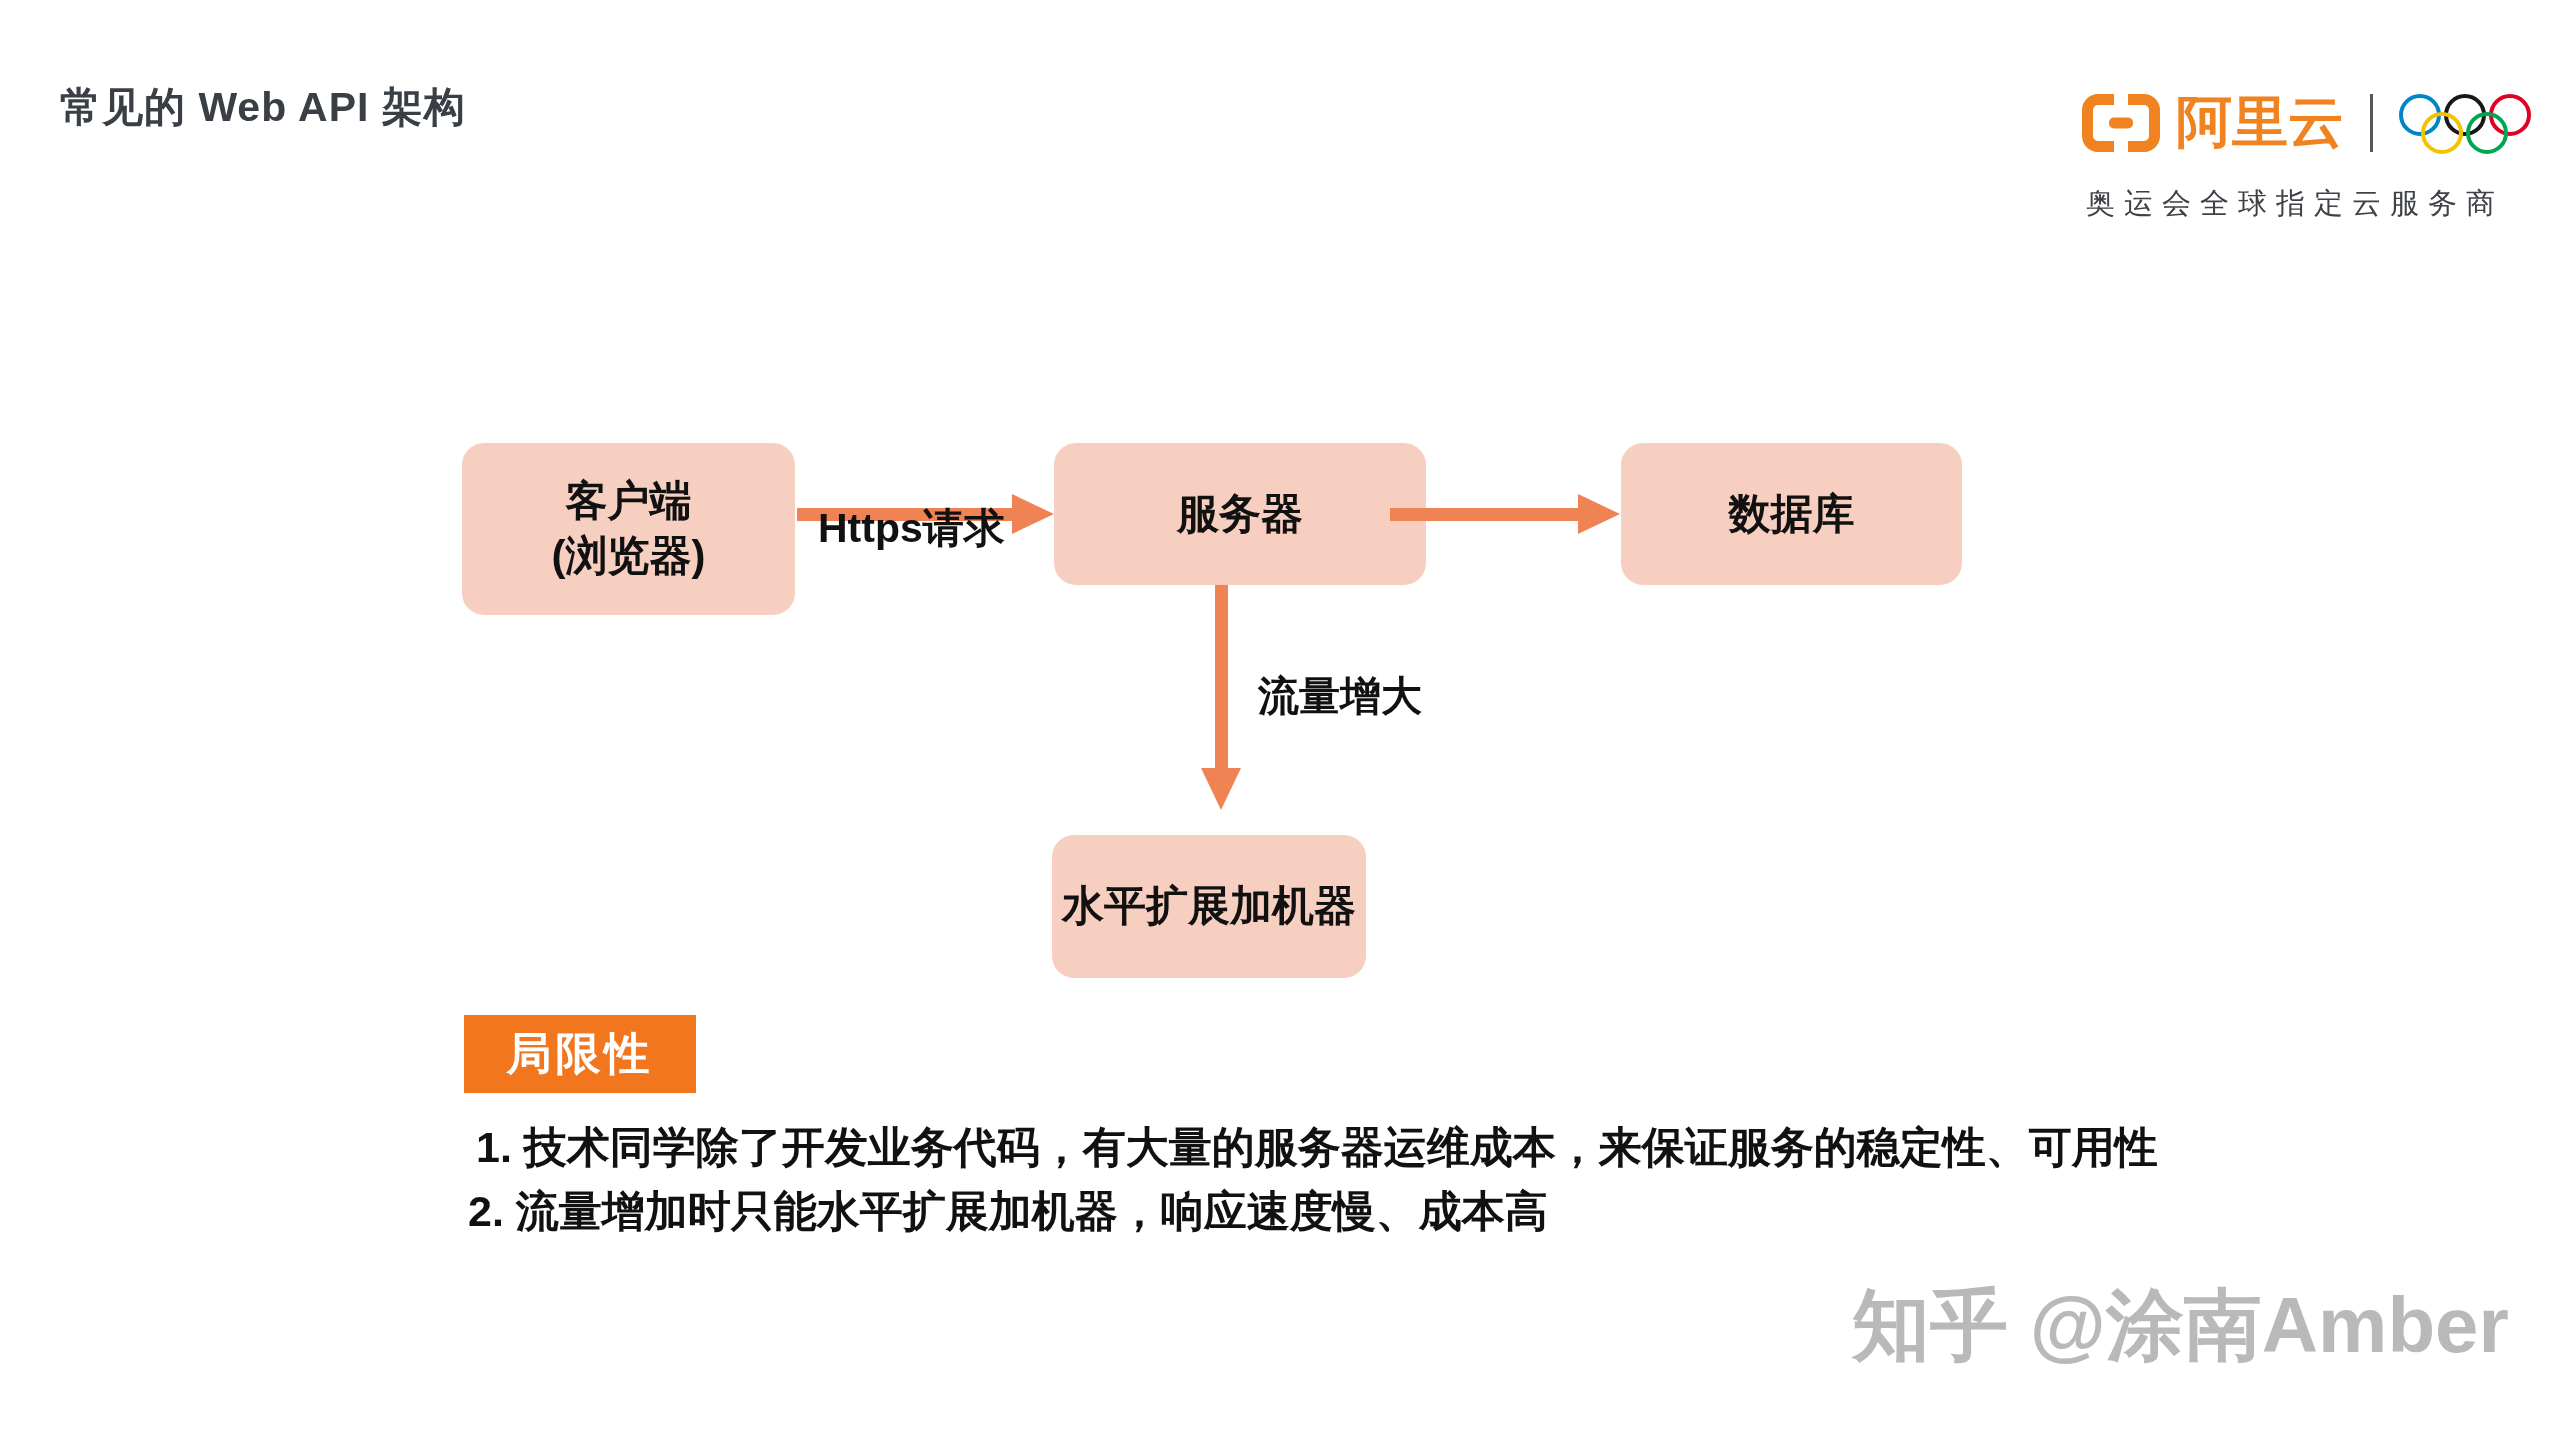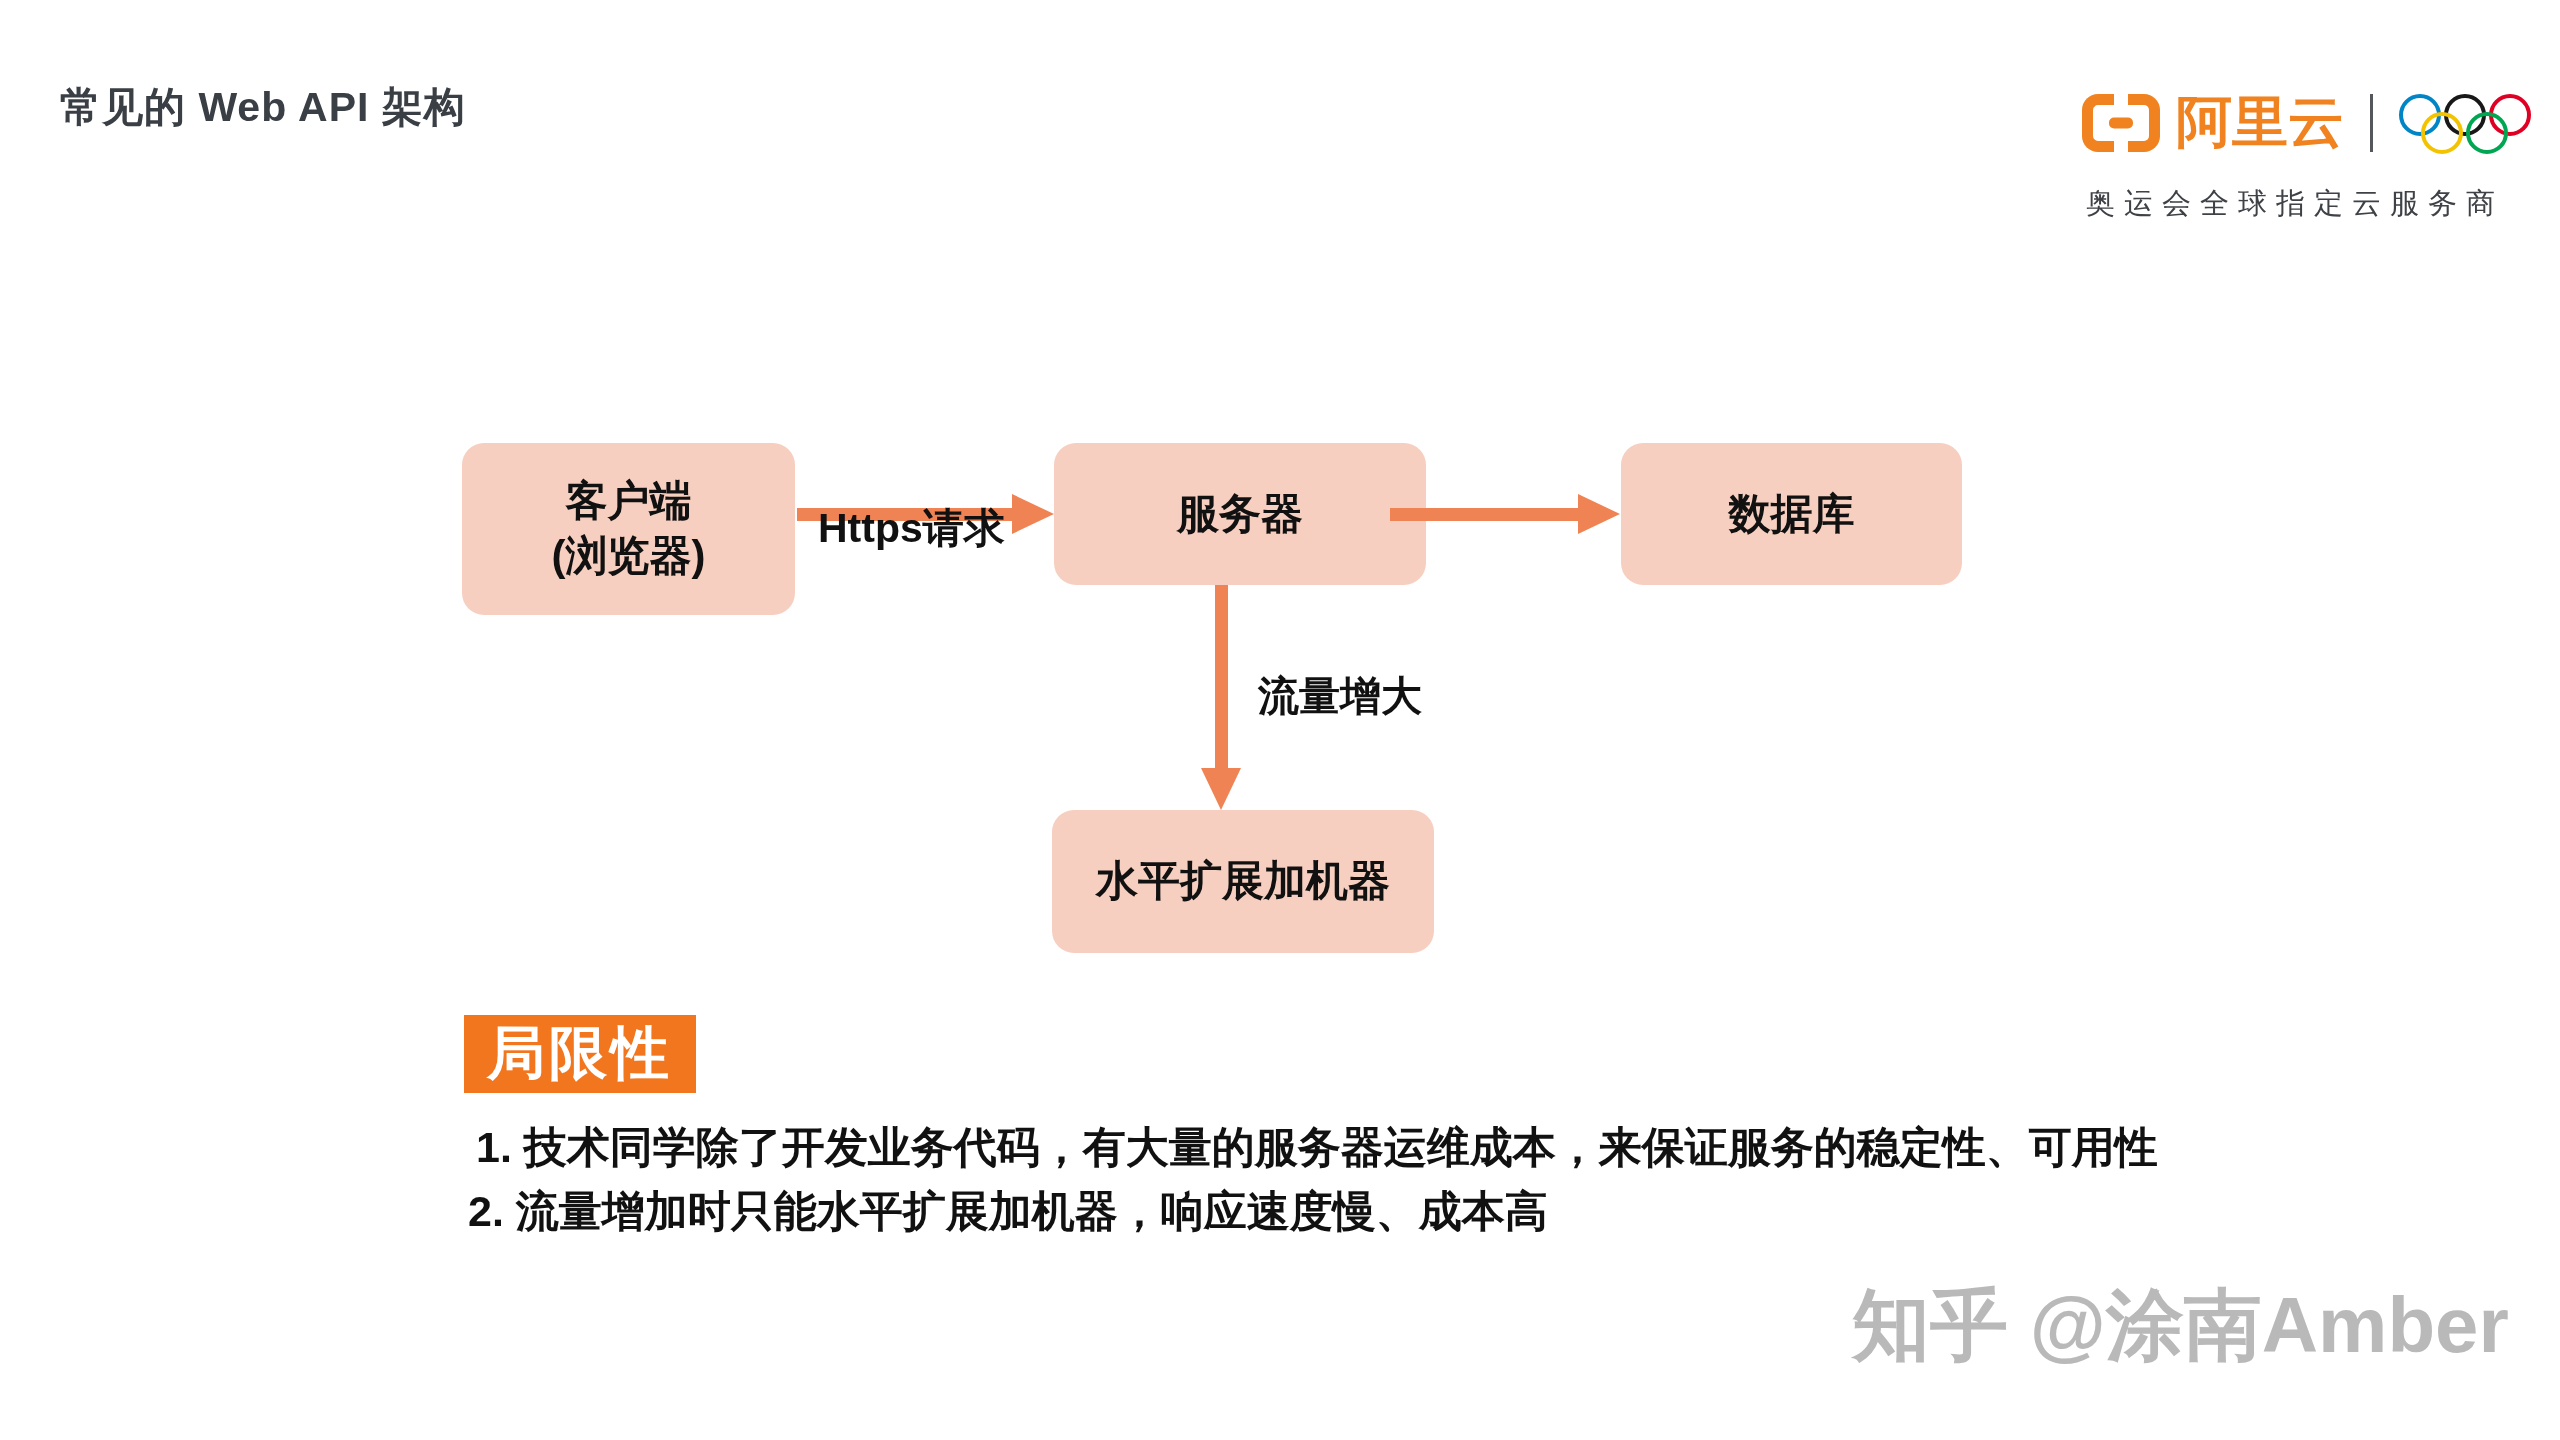--- a/index.html
+++ b/index.html
@@ -76,21 +76,21 @@
   
   .node{
     position:absolute;background:var(--box_fill);border-radius:22px;
     display:flex;flex-direction:column;align-items:center;justify-content:center;
     font-size:42px;font-weight:700;color:var(--body_text);
     text-align:center;line-height:1.3;
   }
   .node-client  {left:462px; top:443px;width:333px;height:172px;}
   .node-server  {left:1054px;top:443px;width:372px;height:142px;}
   .node-database{left:1621px;top:443px;width:341px;height:142px;}
-  .node-scale   {left:1052px;top:810px;width:382px;height:143px;}
+  .node-scale   {left:1052px;top:835px;width:314px;height:143px;}
 
   
   .shaft{position:absolute;background:var(--arrow);}
   .shaft-1{left:797px; top:508px;width:215px;height:13px;}
   .shaft-2{left:1390px;top:508px;width:188px;height:13px;}
   .shaft-3{left:1215px;top:585px;width:13px; height:185px;}
   .head{position:absolute;width:0;height:0;}
   .head-right{border-top:20px solid transparent;border-bottom:20px solid transparent;border-left:42px solid var(--arrow);}
   .head-1{left:1012px;top:494px;}
   .head-2{left:1578px;top:494px;}
@@ -100,21 +100,21 @@
     position:absolute;font-weight:700;color:var(--body_text);
     font-size:41px;white-space:nowrap;line-height:1;
   }
   .label-https  {left:818px; top:476px;margin-top:32px;}
   .label-traffic{left:1258px;top:676px;}
 
   
   .badge{
     position:absolute;left:464px;top:1015px;width:232px;height:78px;
     background:var(--badge_bg);color:#ffffff;
-    font-size:58px;font-weight:800;letter-spacing:4px;
+    font-size:45px;font-weight:800;letter-spacing:4px;
     display:flex;align-items:center;justify-content:center;
   }
   .limitation{
     position:absolute;font-size:43px;font-weight:700;color:var(--body_text);
     white-space:nowrap;line-height:1;
   }
   .limitation-1{left:476px;top:1126px;}
   .limitation-2{left:468px;top:1190px;}
 
   

